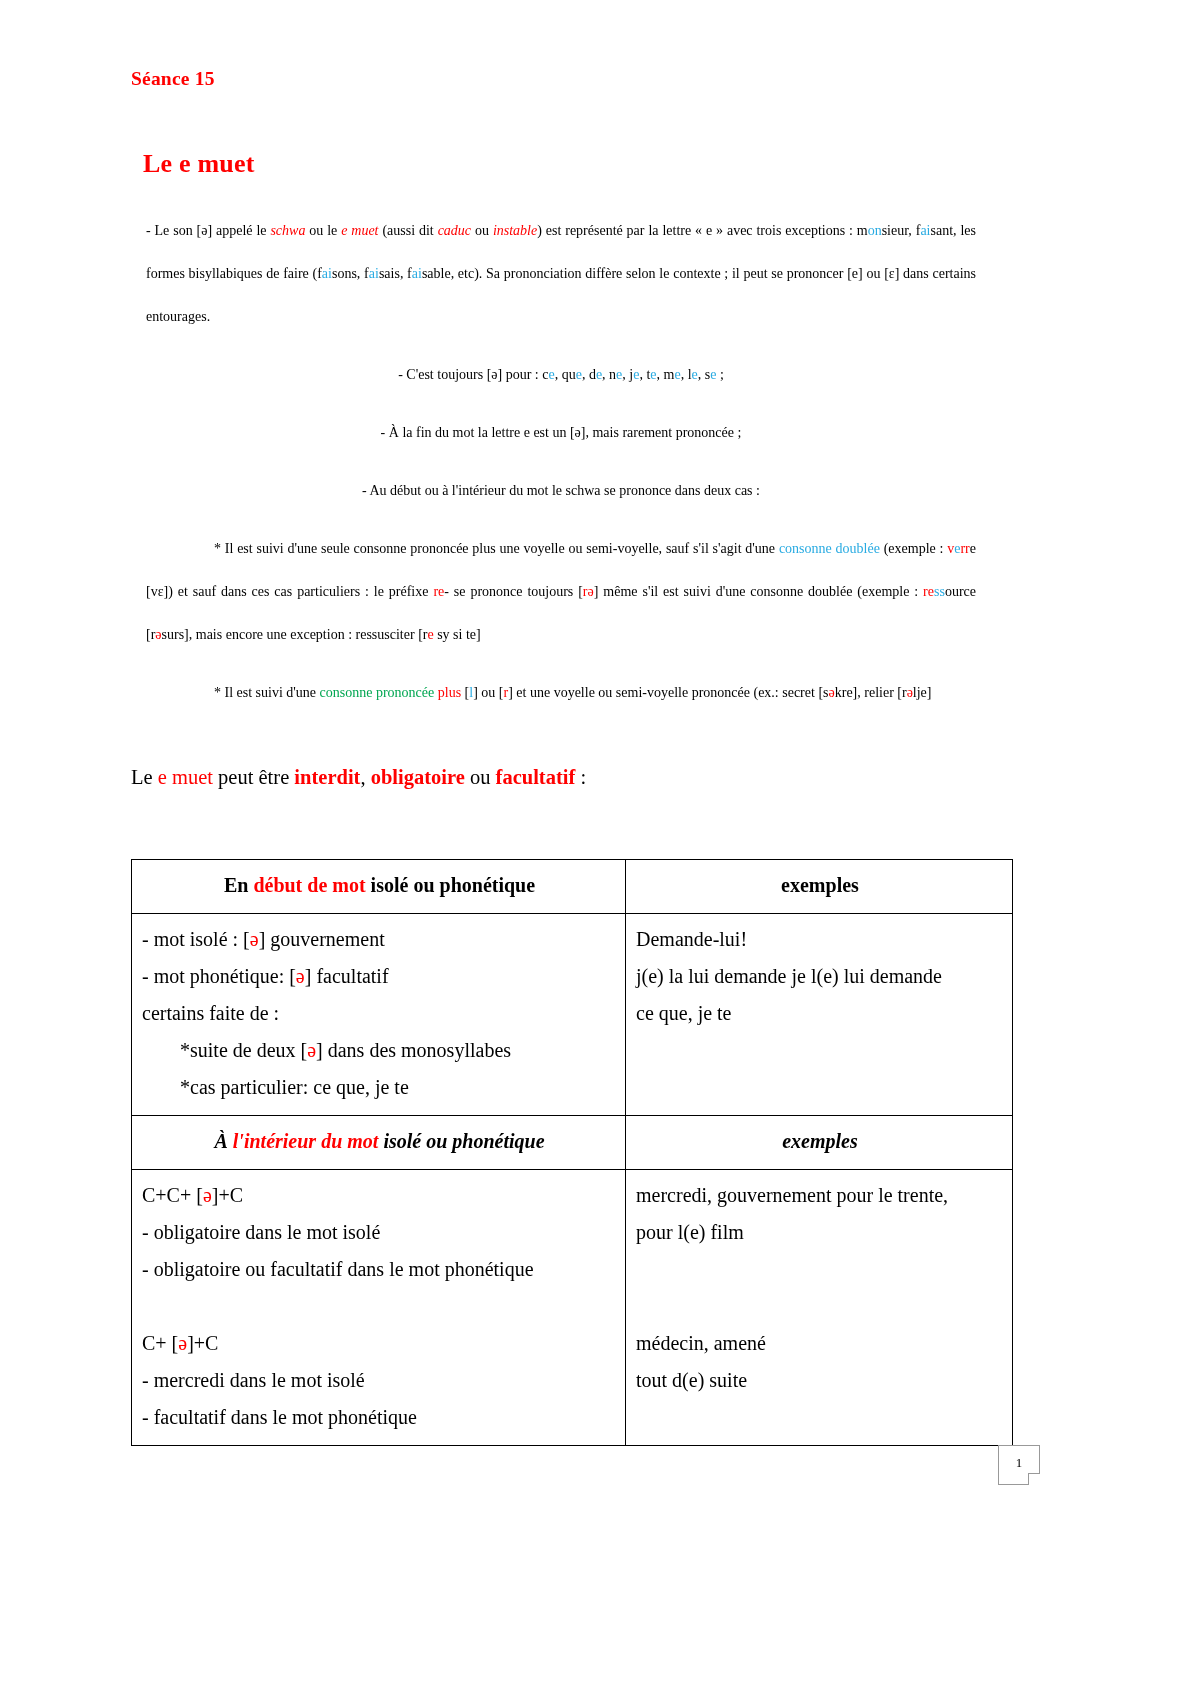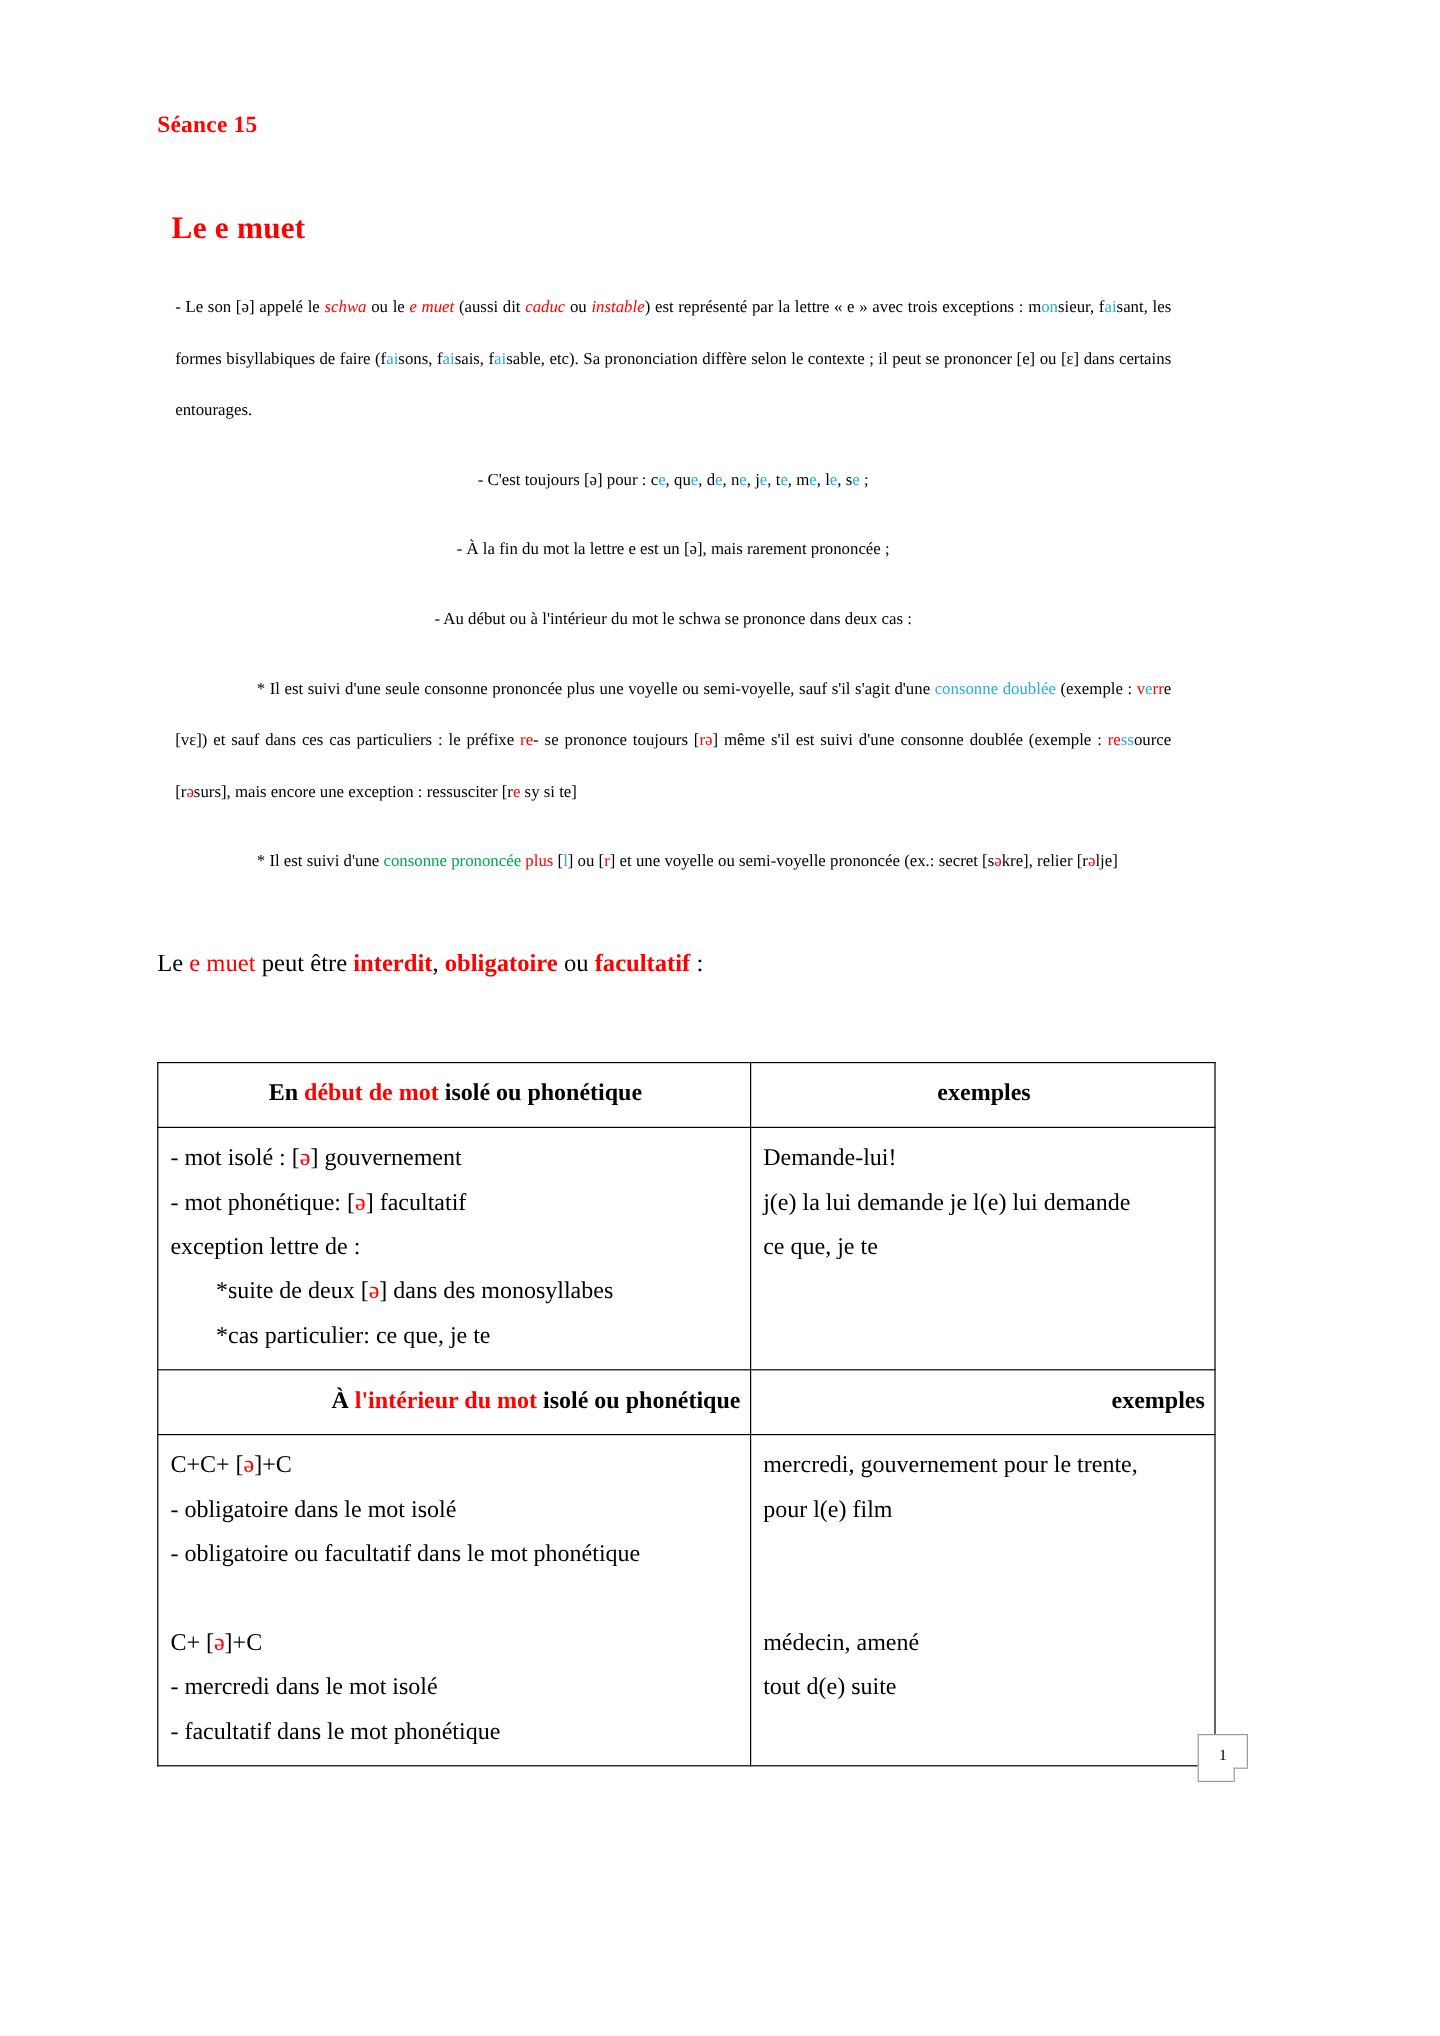--- a/index.html
+++ b/index.html
@@ -20,21 +20,21 @@
   }
   .content{
     position:absolute;
     left:131px;top:0;
     width:860px;
   }
   .seance{
     color:#ff0000;
     font-weight:bold;
     font-size:19.5px;
-    margin-top:94px;
+    margin-top:68px;
     letter-spacing:0.2px;
   }
   .title{
     color:#ff0000;
     font-weight:bold;
     font-size:26px;
     margin-top:59px;
     letter-spacing:0.2px;
     margin-left:12px;
   }
@@ -77,25 +77,26 @@
   td.colA{width:475px;}
   td.colB{width:368px;}
   td.hdr{
     text-align:center;
     font-weight:bold;
     padding-top:6px;
     padding-bottom:6px;
     line-height:30px;
   }
   td.hdr2{
-    text-align:right;
+    text-align:center;
     font-weight:bold;
     padding-top:6px;
     padding-bottom:6px;
     line-height:34px;
+    font-style:italic;
   }
   .cellline{display:block;}
   .sub{display:block;padding-left:38px;}
   .blank{display:block;height:37px;}
   .pagenum{
     position:absolute;
     left:998px;top:1445px;
     width:42px;height:40px;
     border:1px solid #999;
     background:#fff;
@@ -152,21 +153,21 @@
           <tr>
         <td class="colA hdr">
           <span>En </span><span class="red">début de mot</span><span> isolé ou phonétique</span>
         </td>
         <td class="colB hdr">exemples</td>
       </tr>
       <tr>
         <td class="colA">
           <span class="cellline"><span>- mot isolé : [</span><span class="red">ə</span><span>] gouvernement</span></span>
           <span class="cellline"><span>- mot phonétique: [</span><span class="red">ə</span><span>] facultatif</span></span>
-          <span class="cellline"><span>exception lettre de :</span></span>
+          <span class="cellline"><span>certains faite de :</span></span>
           <span class="sub"><span>*suite de deux [</span><span class="red">ə</span><span>] dans des monosyllabes</span></span>
           <span class="sub"><span>*cas particulier: ce que, je te</span></span>
         </td>
         <td class="colB">
           <span class="cellline">Demande-lui!</span>
           <span class="cellline">j(e) la lui demande je l(e) lui demande</span>
           <span class="cellline">ce que, je te</span>
         </td>
       </tr>
       <tr>

